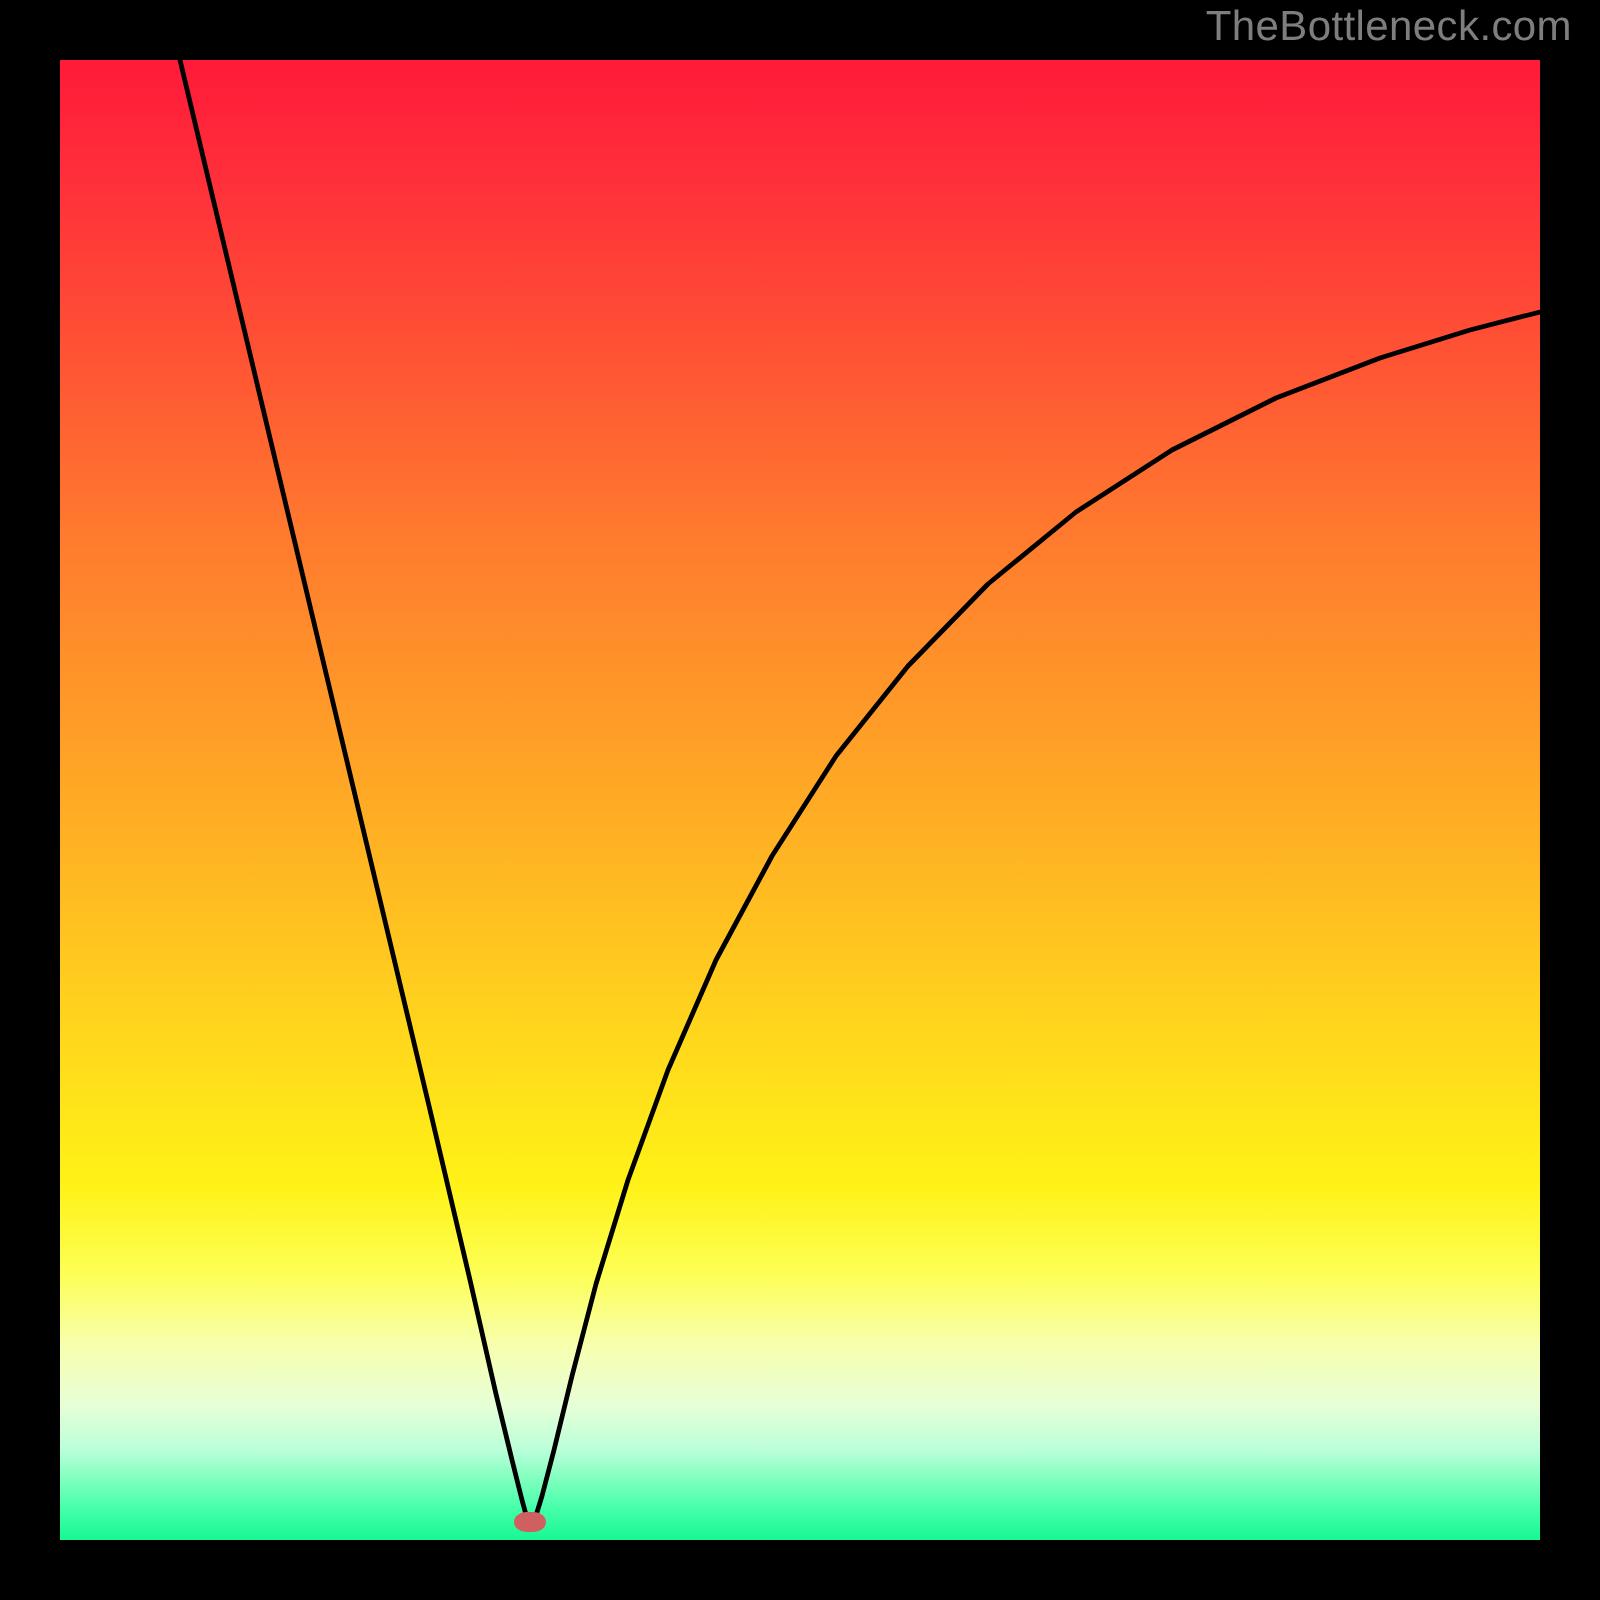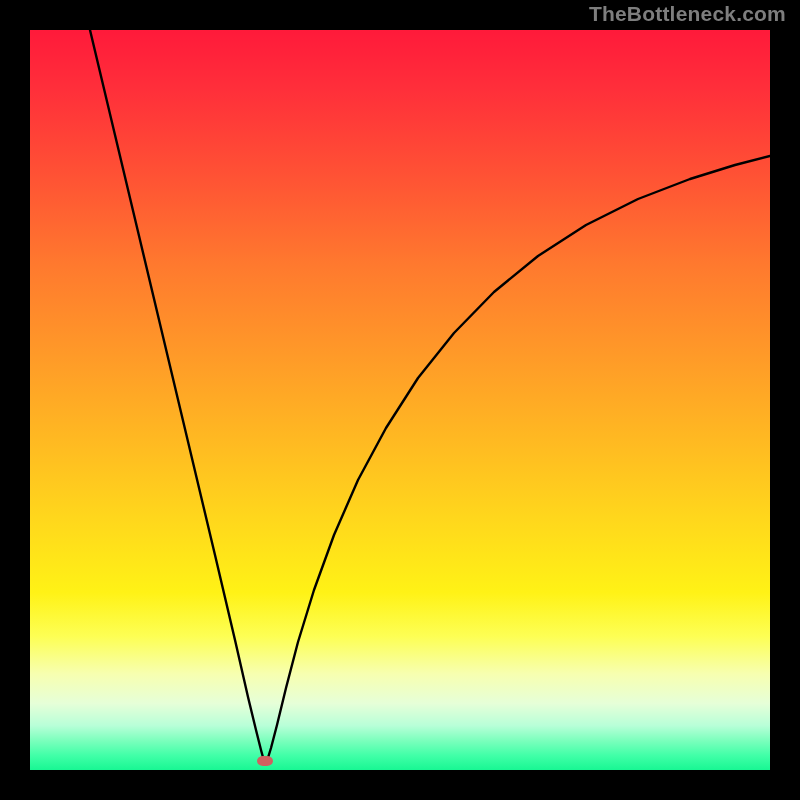--- a/index.html
+++ b/index.html
@@ -60,21 +60,21 @@
     background: #d06060;
     border-radius: 6px / 5px;
     transform: translate(-50%, -50%);
   }
   .watermark {
     position: absolute;
     top: 2px;
     right: 14px;
     font-family: Arial, Helvetica, sans-serif;
     font-size: 21px;
-    font-weight: 700;
+    font-weight: 400;
     color: #7e7e7e;
     letter-spacing: 0.2px;
     user-select: none;
   }
 </style>
 </head>
 <body>
 
 <div class="frame">
   <div class="watermark">TheBottleneck.com</div>

